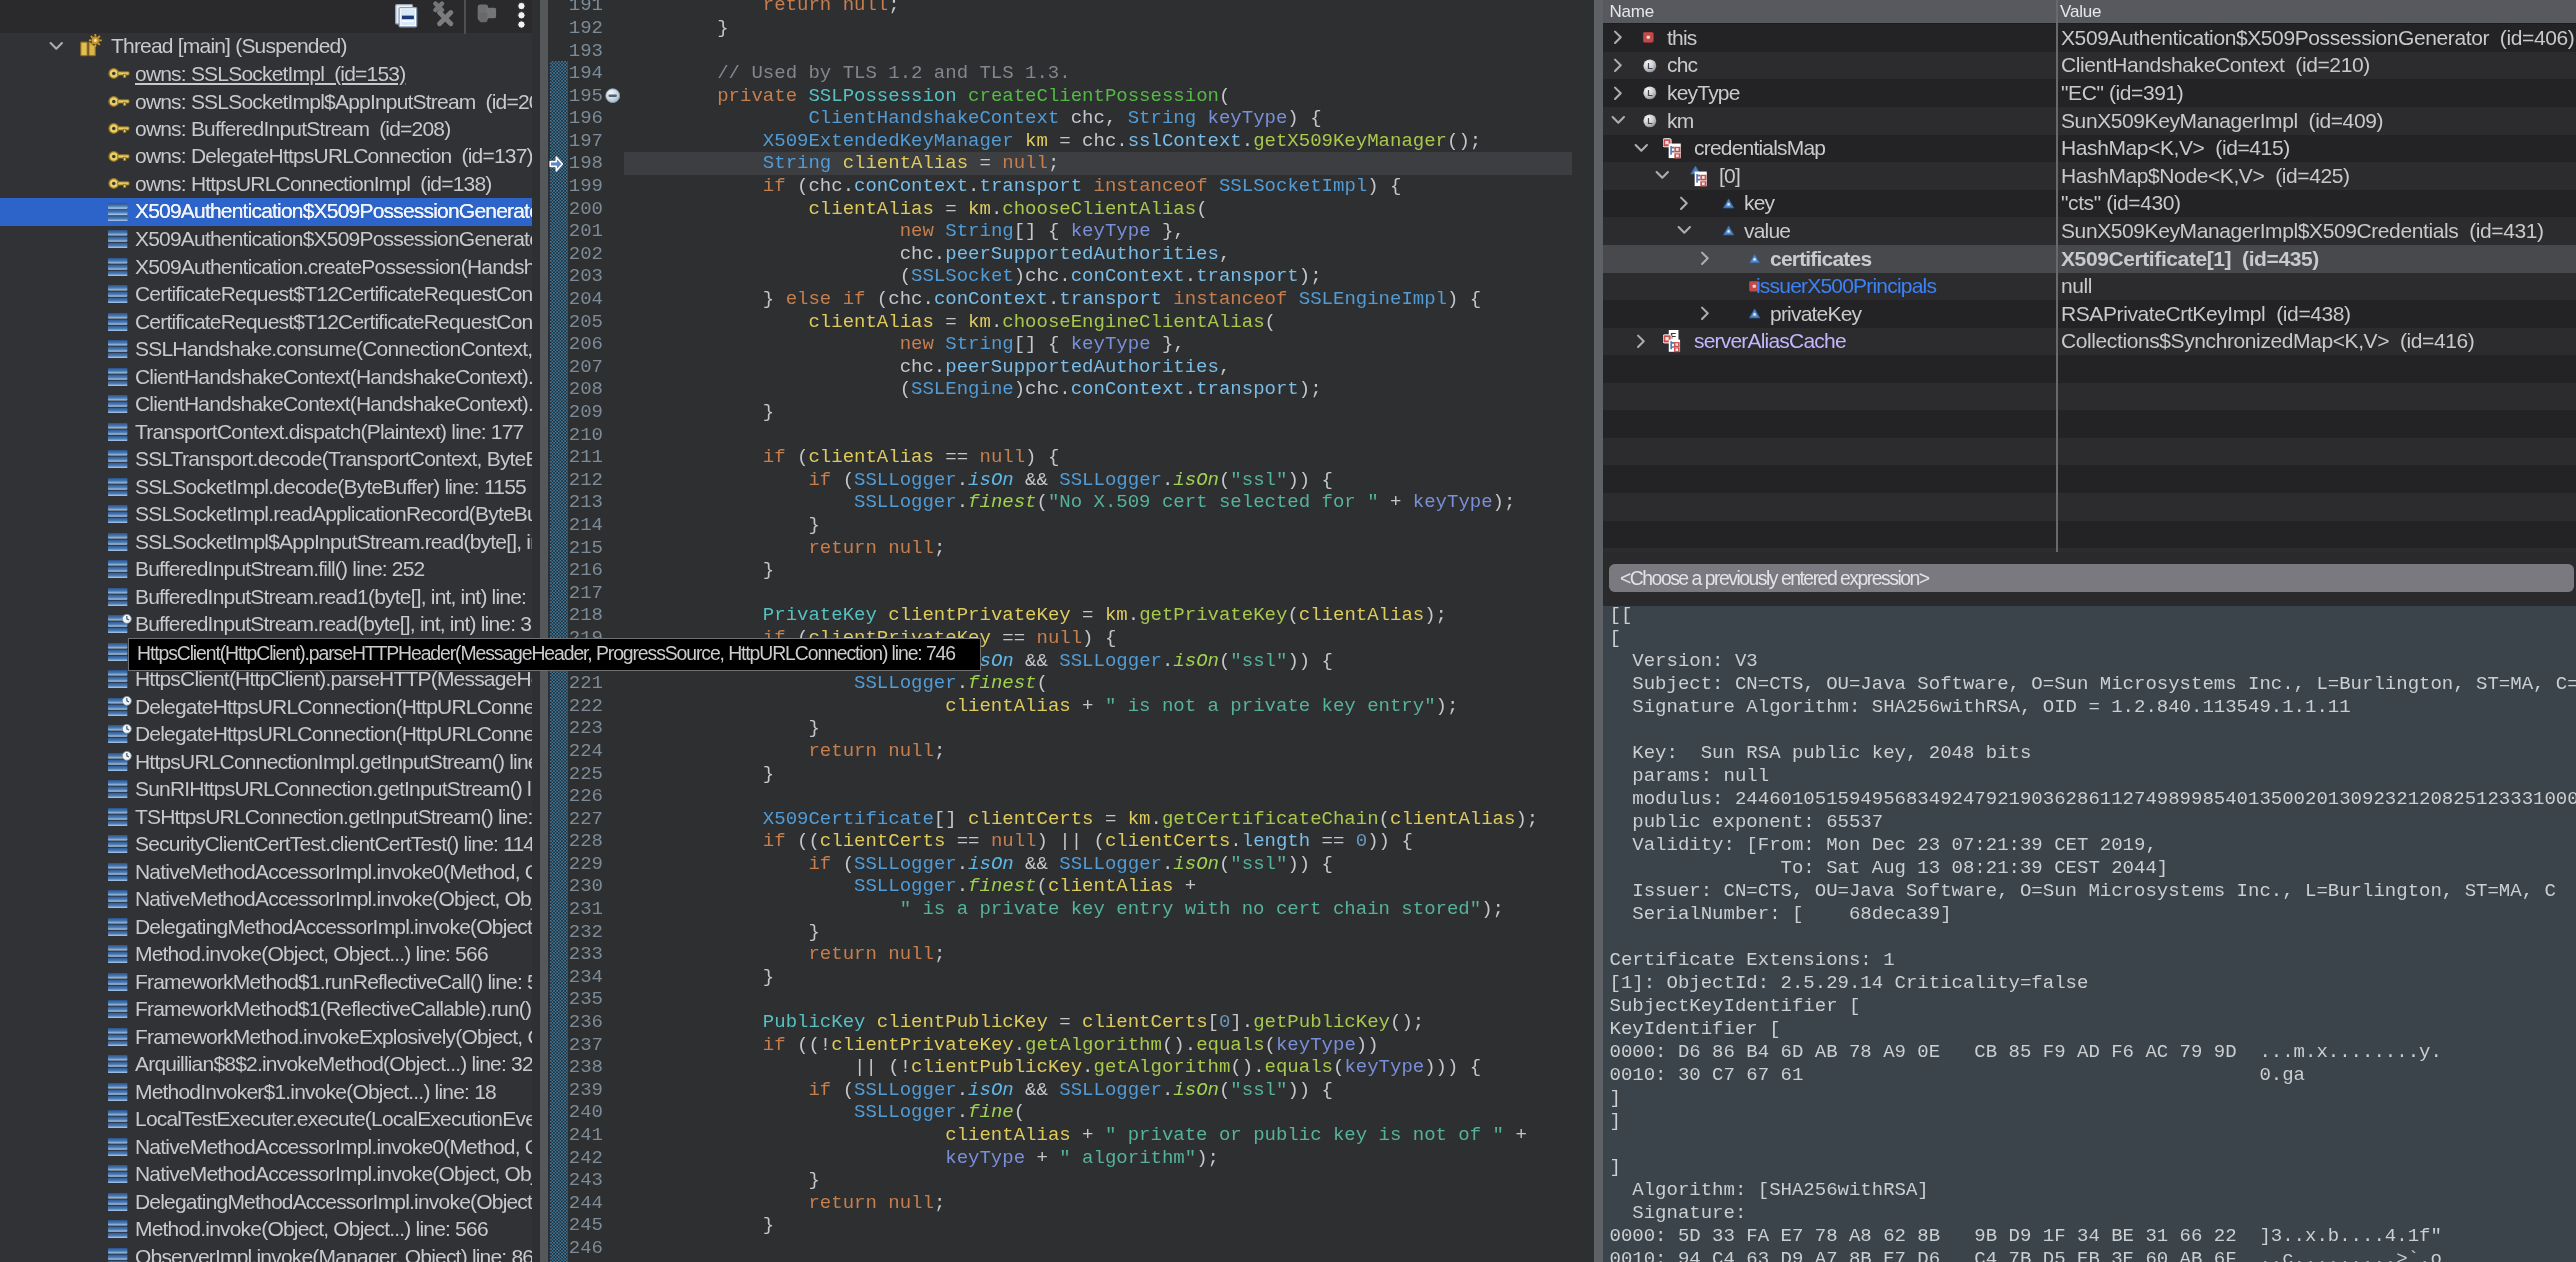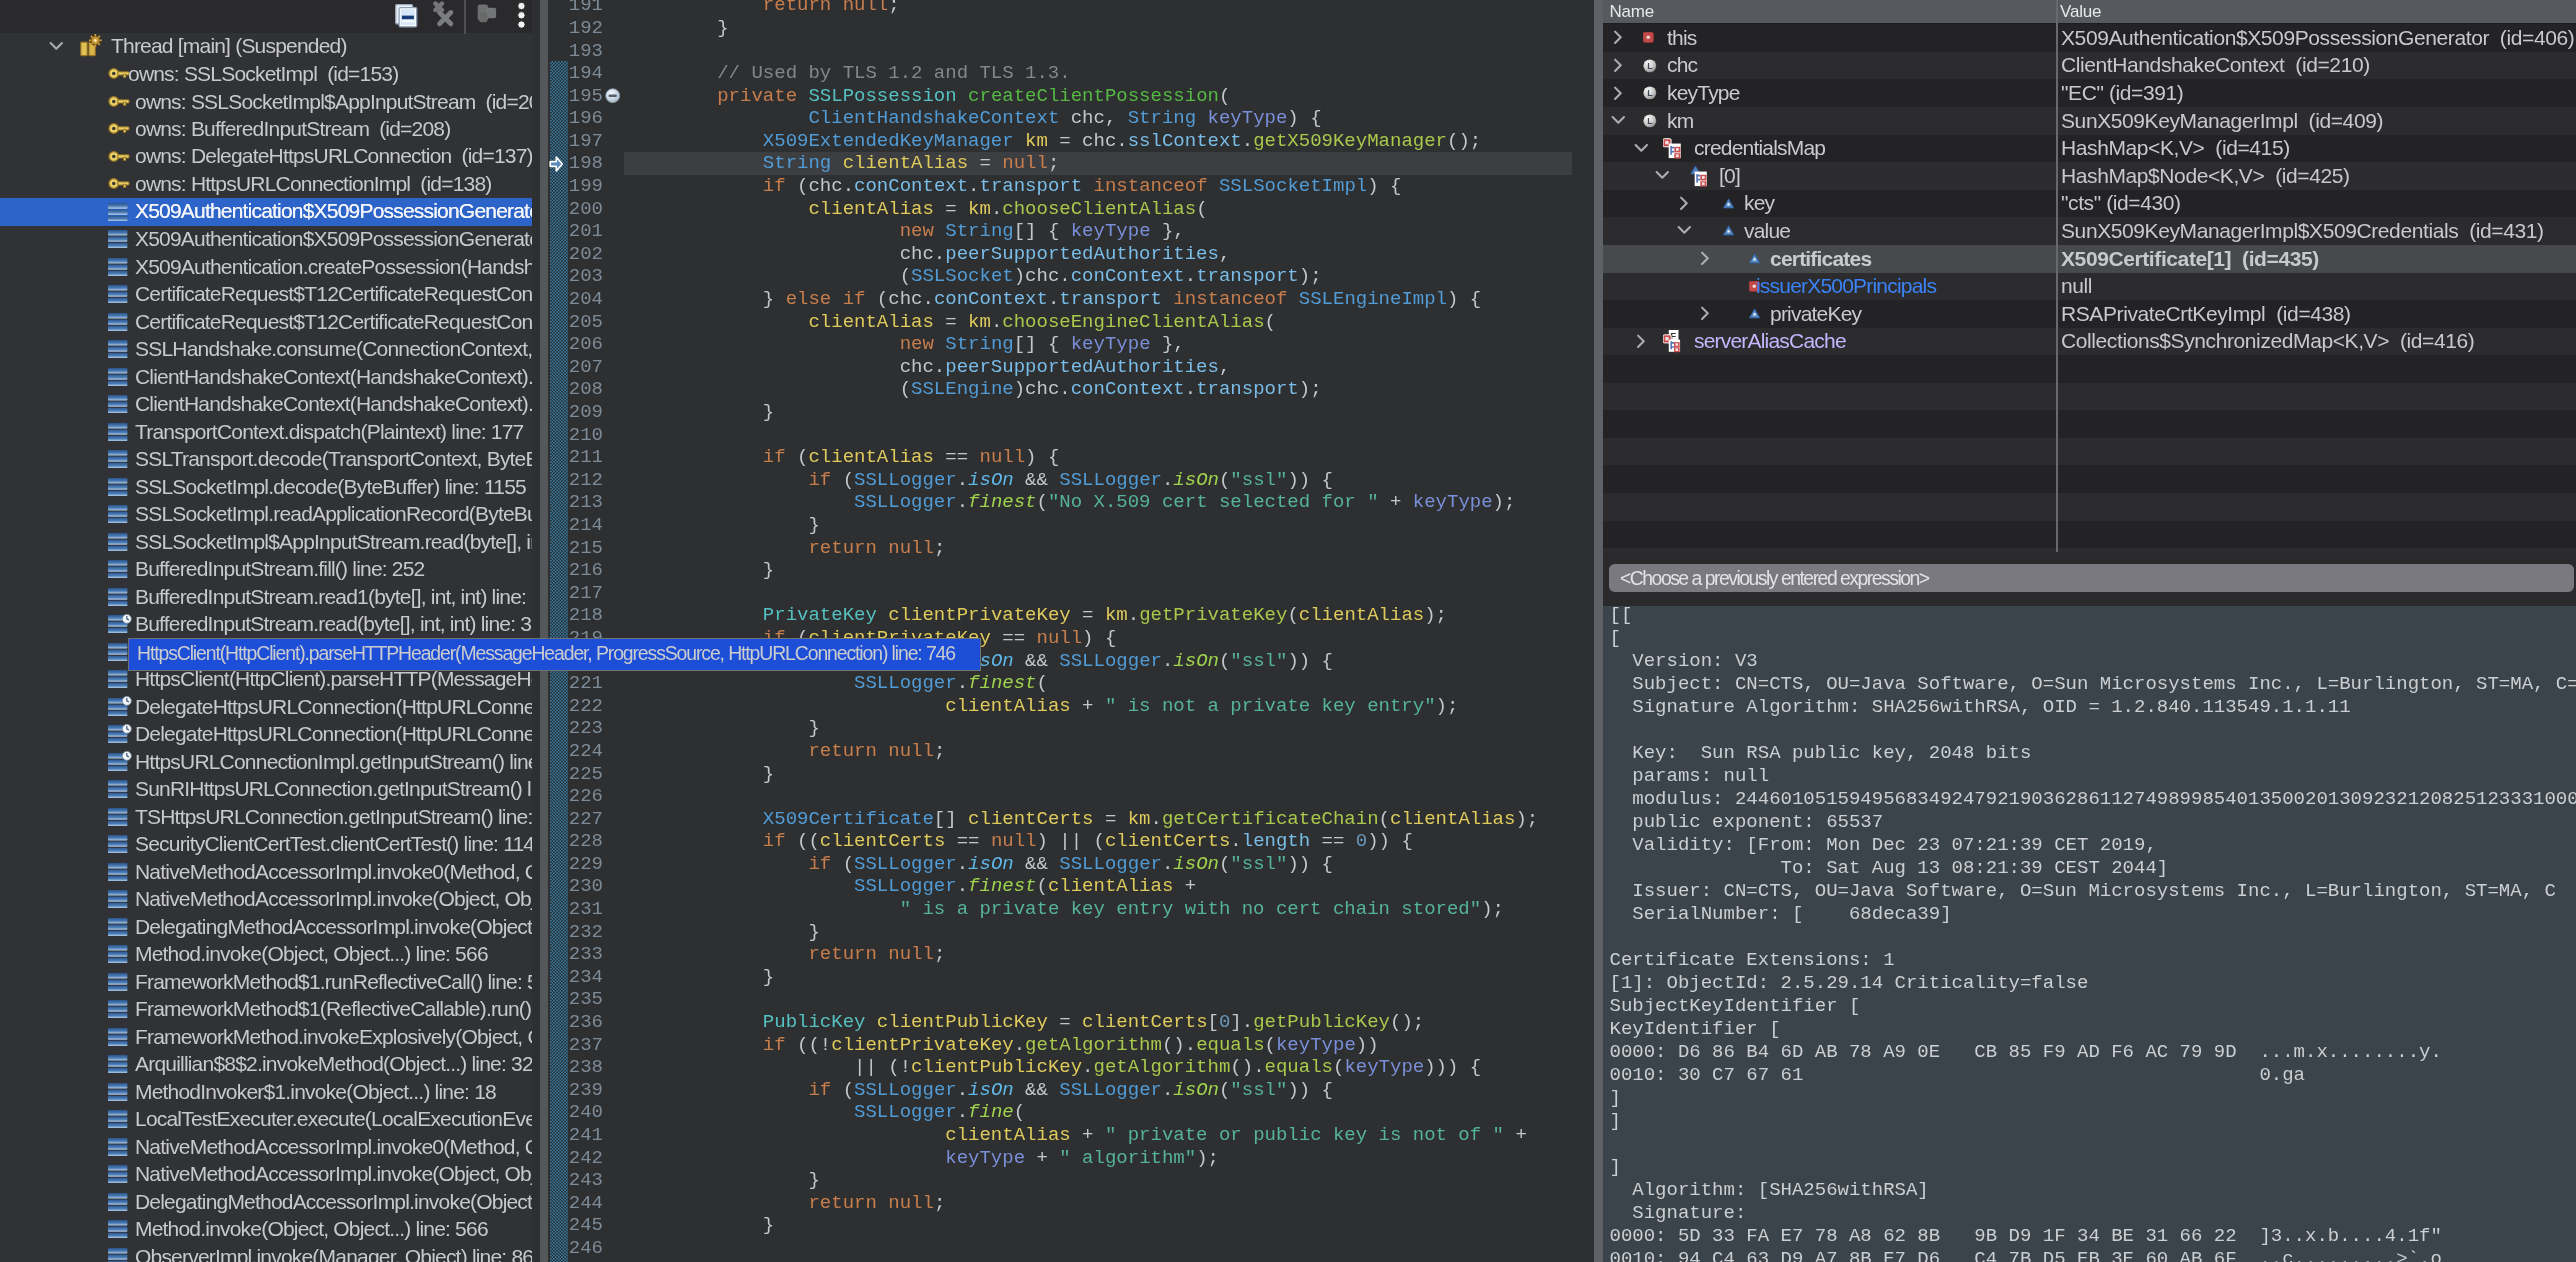--- a/index.html
+++ b/index.html
@@ -49,21 +49,21 @@
         <path d="M0-8 0-5 M0 5 0 8 M-8 0 -5 0 M5 0 8 0 M-5.6-5.6 -3.5-3.5 M3.5 3.5 5.6 5.6 M-5.6 5.6 -3.5 3.5 M3.5-3.5 5.6-5.6" stroke="#C79A35" stroke-width="2.2"></path>
       </g>
     </svg>
     <div class="abs tree" style="left:111px;top:34px;color:#C8C9CB;">Thread [main] (Suspended)</div>
     <svg width="22" height="13.7" viewBox="0 0 27 17" style="position:absolute;left:108px;top:67px;">
       <circle cx="7" cy="8" r="6" fill="#E9CF66" stroke="#8F6F20" stroke-width="1.6"></circle>
       <circle cx="7" cy="8" r="2.2" fill="#3A3A30"></circle>
       <rect x="12" y="6" width="14" height="4" rx="1" fill="#E9CF66" stroke="#8F6F20" stroke-width="1.2"></rect>
       <rect x="19" y="9" width="3" height="4" fill="#E9CF66" stroke="#8F6F20" stroke-width="1"></rect>
     </svg>
-    <div class="abs tree" style="left:128px;top:62px;">owns: SSLSocketImpl  (id=153)</div>
+    <div class="abs tree" style="left:135px;top:62px;text-decoration:underline;">owns: SSLSocketImpl  (id=153)</div>
     <svg width="22" height="13.7" viewBox="0 0 27 17" style="position:absolute;left:108px;top:95px;">
       <circle cx="7" cy="8" r="6" fill="#E9CF66" stroke="#8F6F20" stroke-width="1.6"></circle>
       <circle cx="7" cy="8" r="2.2" fill="#3A3A30"></circle>
       <rect x="12" y="6" width="14" height="4" rx="1" fill="#E9CF66" stroke="#8F6F20" stroke-width="1.2"></rect>
       <rect x="19" y="9" width="3" height="4" fill="#E9CF66" stroke="#8F6F20" stroke-width="1"></rect>
     </svg>
     <div class="abs tree" style="left:135px;top:90px;">owns: SSLSocketImpl$AppInputStream  (id=207)</div>
     <svg width="22" height="13.7" viewBox="0 0 27 17" style="position:absolute;left:108px;top:122px;">
       <circle cx="7" cy="8" r="6" fill="#E9CF66" stroke="#8F6F20" stroke-width="1.6"></circle>
       <circle cx="7" cy="8" r="2.2" fill="#3A3A30"></circle>
@@ -637,21 +637,21 @@
       </defs>
       <circle cx="9.5" cy="9.5" r="8.6" fill="url(#bp)" stroke="#8C9FB0" stroke-width="1"></circle>
       <rect x="4.5" y="8" width="10" height="3.2" rx="1" fill="#56616E"></rect>
     </svg>
     <svg width="14.6" height="18" viewBox="0 0 18 22" style="position:absolute;left:0.8px;top:155px;">
       <path d="M1.5 8 L9 8 L9 2.5 L16.5 11 L9 19.5 L9 14 L1.5 14 Z" fill="#5B88BB" stroke="#FFFFFF" stroke-width="2" stroke-linejoin="round"></path>
     </svg>
     <div class="abs mono" style="left:78px;top:-5.7px;"><span class="pl">            </span><span class="kw">return</span><span class="pl"> </span><span class="kw">null</span><span class="pl">;</span><br><span class="pl">        </span><span class="pl">}</span><br>&nbsp;<br><span class="pl">        </span><span class="cm">// Used by TLS 1.2 and TLS 1.3.</span><br><span class="pl">        </span><span class="kw">private</span><span class="pl"> </span><span class="tyt">SSLPossession</span><span class="pl"> </span><span class="mdecl">createClientPossession</span><span class="pl">(</span><br><span class="pl">                </span><span class="tyb">ClientHandshakeContext</span><span class="pl"> </span><span class="pl">chc,</span><span class="pl"> </span><span class="tyb">String</span><span class="pl"> </span><span class="pa">keyType</span><span class="pl">) {</span><br><span class="pl">            </span><span class="tyb">X509ExtendedKeyManager</span><span class="pl"> </span><span class="lv">km</span><span class="pl"> = chc.</span><span class="fi">sslContext</span><span class="pl">.</span><span class="mc">getX509KeyManager</span><span class="pl">();</span><br><span class="pl">            </span><span class="tyb">String</span><span class="pl"> </span><span class="lv">clientAlias</span><span class="pl"> = </span><span class="kw">null</span><span class="pl">;</span><br><span class="pl">            </span><span class="kw">if</span><span class="pl"> (chc.</span><span class="fi">conContext</span><span class="pl">.</span><span class="fi">transport</span><span class="pl"> </span><span class="kw">instanceof</span><span class="pl"> </span><span class="tyb">SSLSocketImpl</span><span class="pl">) {</span><br><span class="pl">                </span><span class="lv">clientAlias</span><span class="pl"> = </span><span class="lv">km</span><span class="pl">.</span><span class="mc">chooseClientAlias</span><span class="pl">(</span><br><span class="pl">                        </span><span class="kw">new</span><span class="pl"> </span><span class="tyb">String</span><span class="pl">[] { </span><span class="pa">keyType</span><span class="pl"> },</span><br><span class="pl">                        </span><span class="pl">chc.</span><span class="fi">peerSupportedAuthorities</span><span class="pl">,</span><br><span class="pl">                        </span><span class="pl">(</span><span class="tyb">SSLSocket</span><span class="pl">)chc.</span><span class="fi">conContext</span><span class="pl">.</span><span class="fi">transport</span><span class="pl">);</span><br><span class="pl">            </span><span class="pl">} </span><span class="kw">else</span><span class="pl"> </span><span class="kw">if</span><span class="pl"> (chc.</span><span class="fi">conContext</span><span class="pl">.</span><span class="fi">transport</span><span class="pl"> </span><span class="kw">instanceof</span><span class="pl"> </span><span class="tyb">SSLEngineImpl</span><span class="pl">) {</span><br><span class="pl">                </span><span class="lv">clientAlias</span><span class="pl"> = </span><span class="lv">km</span><span class="pl">.</span><span class="mc">chooseEngineClientAlias</span><span class="pl">(</span><br><span class="pl">                        </span><span class="kw">new</span><span class="pl"> </span><span class="tyb">String</span><span class="pl">[] { </span><span class="pa">keyType</span><span class="pl"> },</span><br><span class="pl">                        </span><span class="pl">chc.</span><span class="fi">peerSupportedAuthorities</span><span class="pl">,</span><br><span class="pl">                        </span><span class="pl">(</span><span class="tyb">SSLEngine</span><span class="pl">)chc.</span><span class="fi">conContext</span><span class="pl">.</span><span class="fi">transport</span><span class="pl">);</span><br><span class="pl">            </span><span class="pl">}</span><br>&nbsp;<br><span class="pl">            </span><span class="kw">if</span><span class="pl"> (</span><span class="lv">clientAlias</span><span class="pl"> == </span><span class="kw">null</span><span class="pl">) {</span><br><span class="pl">                </span><span class="kw">if</span><span class="pl"> (</span><span class="tyb">SSLLogger</span><span class="pl">.</span><span class="sfi">isOn</span><span class="pl"> &amp;&amp; </span><span class="tyb">SSLLogger</span><span class="pl">.</span><span class="sm">isOn</span><span class="pl">(</span><span class="st">"ssl"</span><span class="pl">)) {</span><br><span class="pl">                    </span><span class="tyb">SSLLogger</span><span class="pl">.</span><span class="sm">finest</span><span class="pl">(</span><span class="st">"No X.509 cert selected for "</span><span class="pl"> + </span><span class="pa">keyType</span><span class="pl">);</span><br><span class="pl">                </span><span class="pl">}</span><br><span class="pl">                </span><span class="kw">return</span><span class="pl"> </span><span class="kw">null</span><span class="pl">;</span><br><span class="pl">            </span><span class="pl">}</span><br>&nbsp;<br><span class="pl">            </span><span class="tyt">PrivateKey</span><span class="pl"> </span><span class="lv">clientPrivateKey</span><span class="pl"> = </span><span class="lv">km</span><span class="pl">.</span><span class="mc">getPrivateKey</span><span class="pl">(</span><span class="lv">clientAlias</span><span class="pl">);</span><br><span class="pl">            </span><span class="kw">if</span><span class="pl"> (</span><span class="lv">clientPrivateKey</span><span class="pl"> == </span><span class="kw">null</span><span class="pl">) {</span><br><span class="pl">                </span><span class="kw">if</span><span class="pl"> (</span><span class="tyb">SSLLogger</span><span class="pl">.</span><span class="sfi">isOn</span><span class="pl"> &amp;&amp; </span><span class="tyb">SSLLogger</span><span class="pl">.</span><span class="sm">isOn</span><span class="pl">(</span><span class="st">"ssl"</span><span class="pl">)) {</span><br><span class="pl">                    </span><span class="tyb">SSLLogger</span><span class="pl">.</span><span class="sm">finest</span><span class="pl">(</span><br><span class="pl">                            </span><span class="lv">clientAlias</span><span class="pl"> + </span><span class="st">" is not a private key entry"</span><span class="pl">);</span><br><span class="pl">                </span><span class="pl">}</span><br><span class="pl">                </span><span class="kw">return</span><span class="pl"> </span><span class="kw">null</span><span class="pl">;</span><br><span class="pl">            </span><span class="pl">}</span><br>&nbsp;<br><span class="pl">            </span><span class="tyb">X509Certificate</span><span class="pl">[] </span><span class="lv">clientCerts</span><span class="pl"> = </span><span class="lv">km</span><span class="pl">.</span><span class="mc">getCertificateChain</span><span class="pl">(</span><span class="lv">clientAlias</span><span class="pl">);</span><br><span class="pl">            </span><span class="kw">if</span><span class="pl"> ((</span><span class="lv">clientCerts</span><span class="pl"> == </span><span class="kw">null</span><span class="pl">) || (</span><span class="lv">clientCerts</span><span class="pl">.</span><span class="fi">length</span><span class="pl"> == </span><span class="num">0</span><span class="pl">)) {</span><br><span class="pl">                </span><span class="kw">if</span><span class="pl"> (</span><span class="tyb">SSLLogger</span><span class="pl">.</span><span class="sfi">isOn</span><span class="pl"> &amp;&amp; </span><span class="tyb">SSLLogger</span><span class="pl">.</span><span class="sm">isOn</span><span class="pl">(</span><span class="st">"ssl"</span><span class="pl">)) {</span><br><span class="pl">                    </span><span class="tyb">SSLLogger</span><span class="pl">.</span><span class="sm">finest</span><span class="pl">(</span><span class="lv">clientAlias</span><span class="pl"> +</span><br><span class="pl">                        </span><span class="st">" is a private key entry with no cert chain stored"</span><span class="pl">);</span><br><span class="pl">                </span><span class="pl">}</span><br><span class="pl">                </span><span class="kw">return</span><span class="pl"> </span><span class="kw">null</span><span class="pl">;</span><br><span class="pl">            </span><span class="pl">}</span><br>&nbsp;<br><span class="pl">            </span><span class="tyt">PublicKey</span><span class="pl"> </span><span class="lv">clientPublicKey</span><span class="pl"> = </span><span class="lv">clientCerts</span><span class="pl">[</span><span class="num">0</span><span class="pl">].</span><span class="mc">getPublicKey</span><span class="pl">();</span><br><span class="pl">            </span><span class="kw">if</span><span class="pl"> ((!</span><span class="lv">clientPrivateKey</span><span class="pl">.</span><span class="mc">getAlgorithm</span><span class="pl">().</span><span class="mc">equals</span><span class="pl">(</span><span class="pa">keyType</span><span class="pl">))</span><br><span class="pl">                    </span><span class="pl">|| (!</span><span class="lv">clientPublicKey</span><span class="pl">.</span><span class="mc">getAlgorithm</span><span class="pl">().</span><span class="mc">equals</span><span class="pl">(</span><span class="pa">keyType</span><span class="pl">))) {</span><br><span class="pl">                </span><span class="kw">if</span><span class="pl"> (</span><span class="tyb">SSLLogger</span><span class="pl">.</span><span class="sfi">isOn</span><span class="pl"> &amp;&amp; </span><span class="tyb">SSLLogger</span><span class="pl">.</span><span class="sm">isOn</span><span class="pl">(</span><span class="st">"ssl"</span><span class="pl">)) {</span><br><span class="pl">                    </span><span class="tyb">SSLLogger</span><span class="pl">.</span><span class="sm">fine</span><span class="pl">(</span><br><span class="pl">                            </span><span class="lv">clientAlias</span><span class="pl"> + </span><span class="st">" private or public key is not of "</span><span class="pl"> +</span><br><span class="pl">                            </span><span class="pa">keyType</span><span class="pl"> + </span><span class="st">" algorithm"</span><span class="pl">);</span><br><span class="pl">                </span><span class="pl">}</span><br><span class="pl">                </span><span class="kw">return</span><span class="pl"> </span><span class="kw">null</span><span class="pl">;</span><br><span class="pl">            </span><span class="pl">}</span><br>&nbsp;</div>
   </div>
 <div class="abs" style="left:1594px;top:0;width:9px;height:1263px;background:#5E6266;"></div>
-<div class="abs" style="left:128px;top:638px;width:853px;height:33px;background:#1d4ed8;border:1.6px solid #707174;z-index:40;overflow:hidden;">
+<div class="abs" style="left:128px;top:638px;width:853px;height:33px;background:#000000;border:1.6px solid #707174;z-index:40;overflow:hidden;">
     <div class="abs" style="left:8px;top:3.2px;color:#CBCCCE;font-size:19.4px;letter-spacing:-1.1px;white-space:pre;">HttpsClient(HttpClient).parseHTTPHeader(MessageHeader, ProgressSource, HttpURLConnection) line: 746</div>
   </div>
 <div class="abs" style="left:1603px;top:0;width:973px;height:1263px;background:#232326;overflow:hidden;">
     <div class="abs" style="left:0;top:24px;width:973px;height:27.6px;background:#232326;"></div>
     <div class="abs" style="left:0;top:52px;width:973px;height:27.6px;background:#2C2C2F;"></div>
     <div class="abs" style="left:0;top:79px;width:973px;height:27.6px;background:#232326;"></div>
     <div class="abs" style="left:0;top:107px;width:973px;height:27.6px;background:#2C2C2F;"></div>
     <div class="abs" style="left:0;top:135px;width:973px;height:27.6px;background:#232326;"></div>
     <div class="abs" style="left:0;top:162px;width:973px;height:27.6px;background:#2C2C2F;"></div>
     <div class="abs" style="left:0;top:190px;width:973px;height:27.6px;background:#232326;"></div>

